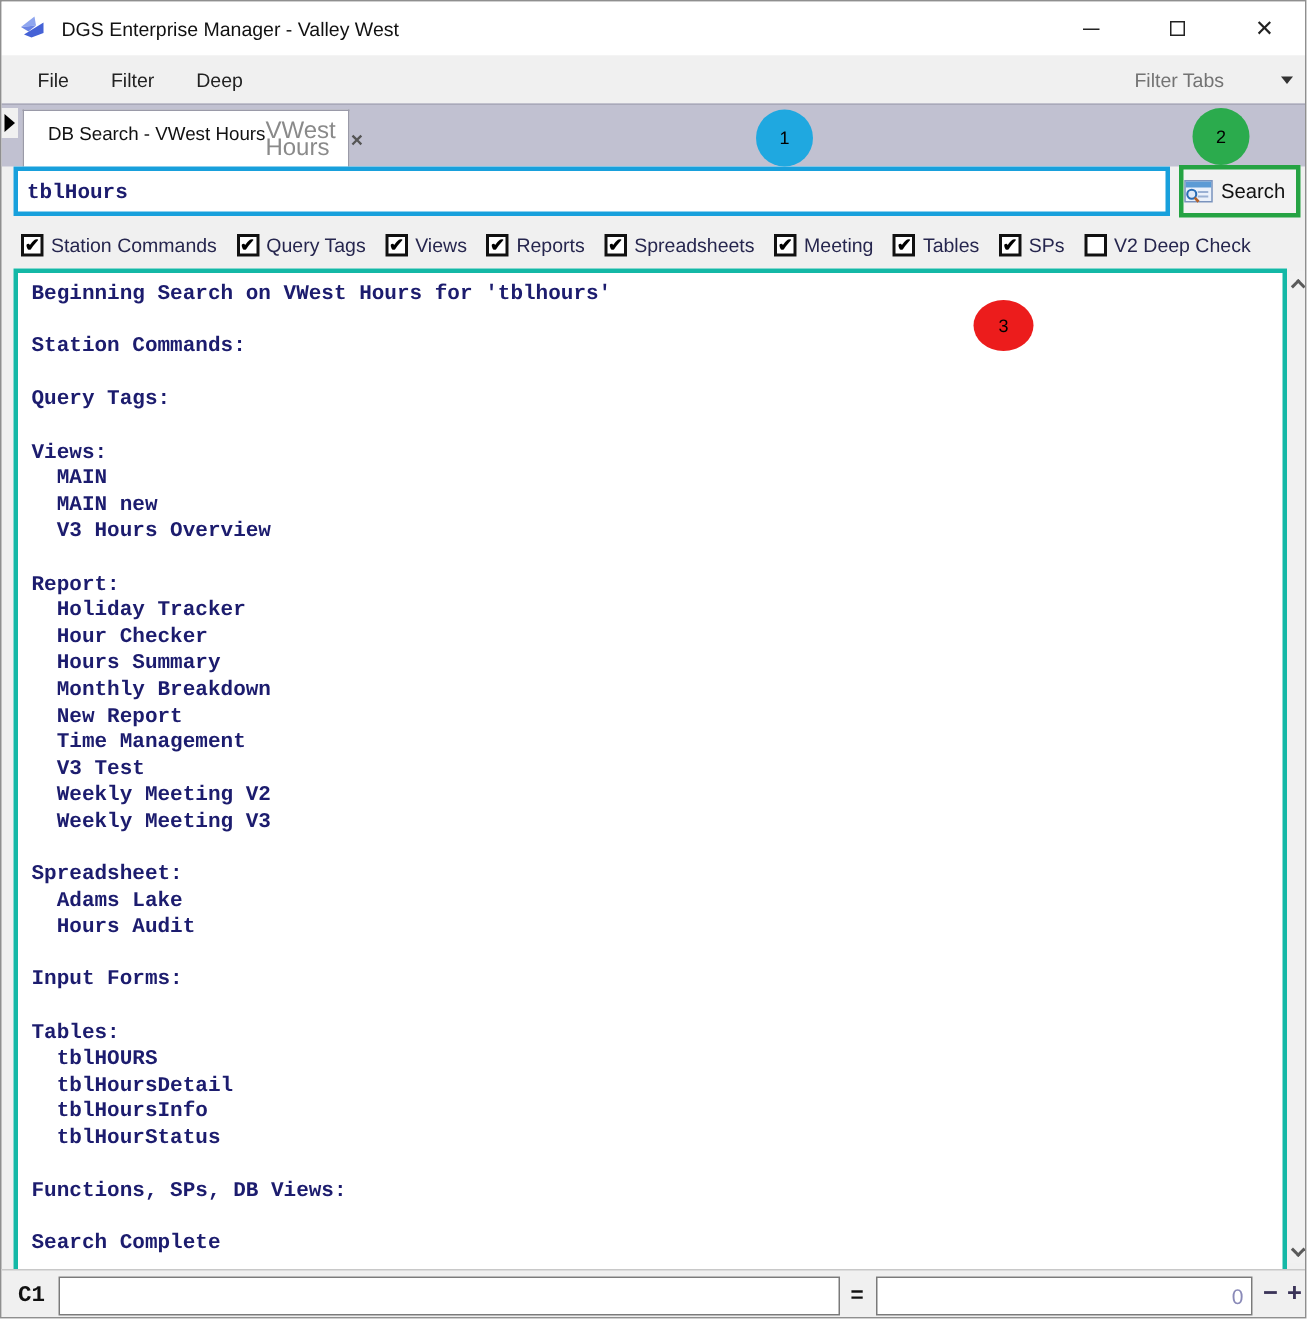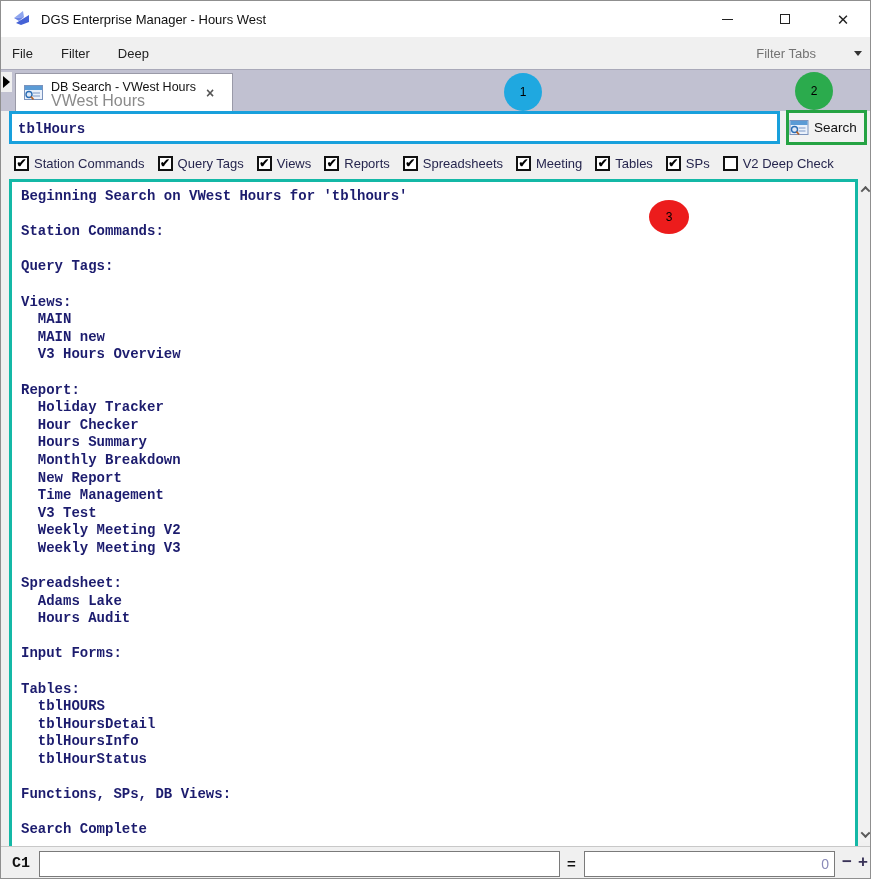--- a/index.html
+++ b/index.html
@@ -19,41 +19,41 @@
   .cap-btn { width: 58px; height: 36px; display: flex; align-items: center; justify-content: center; cursor: default; }
   .min-glyph { width: 11px; height: 0; border-top: 1px solid #222; display: block; }
   .max-glyph { width: 10px; height: 10px; border: 1px solid #222; display: block; }
   .close-glyph { font-size: 15px; color: #222; line-height: 1; }
   
   .menubar {
     position: absolute; left: 0; top: 36px; width: 871px; height: 32px;
     background: #f0f0f0; display: flex; align-items: center; font-size: 13px; color: #222;
   }
   .menu-item { padding: 0 14px; height: 32px; display: flex; align-items: center; }
-  .menu-item:first-child { padding-left: 11px; }
+  .menu-item:first-child { padding-left: 24px; }
   .menubar-right { position: absolute; right: 6px; top: 0; height: 32px; display: flex; align-items: center; gap: 38px; }
   .filter-tabs-label { font-size: 13px; color: #737373; }
   .dd-arrow { width: 0; height: 0; border-left: 4px solid transparent; border-right: 4px solid transparent; border-top: 5px solid #333; margin-right: 4px; }
   
   .tabstrip {
     position: absolute; left: 0; top: 68px; width: 871px; height: 42px;
     background: #c1c1d1; border-top: 1px solid #a9a9b9;
   }
   .tab-handle {
     position: absolute; left: 0; top: 2px; width: 11px; height: 20px;
     background: #f0f0f0; display: flex; align-items: center; justify-content: center;
   }
   .tab-handle .tri { width: 0; height: 0; border-top: 6px solid transparent; border-bottom: 6px solid transparent; border-left: 7px solid #000; }
   .tab {
     position: absolute; left: 14px; top: 3px; width: 218px; height: 39px;
     background: #ffffff; border: 1px solid #9a9aa8; border-bottom: none;
     display: flex; align-items: center;
   }
   .tab .tab-icon { margin-left: 8px; }
-  .tab-text { margin-left: 8px; display: flex; flex-direction: column; }
+  .tab-text { margin-left: 8px; display: flex; flex-direction: row; }
   .tab-title { font-size: 12.5px; color: #111; line-height: 15px; white-space: nowrap; }
   .tab-sub { font-size: 16px; color: #8a8a8a; line-height: 11px; }
   .tab-close { margin-left: 10px; font-size: 14px; color: #555; font-weight: bold; line-height: 1; }
   
   .ann { position: absolute; border-radius: 50%; display: flex; align-items: center; justify-content: center; font-size: 12px; color: #000; z-index: 50; }
   
   .search-input {
     position: absolute; left: 8px; top: 110px; width: 771px; height: 33px;
     background: #fff; border: 3px solid #18a0dc;
     font-family: "Liberation Mono", "DejaVu Sans Mono", monospace;
@@ -124,21 +124,21 @@
 <body>
 
 <div class="window">
 
   <div class="titlebar">
     <svg class="logo" viewBox="0 0 20 20">
       <polygon points="2,9 11,2 12,8" fill="#8fa6ef"></polygon>
       <polygon points="4,14 17,6 17,13 9,16" fill="#4562d6"></polygon>
       <polygon points="2,9 12,8 7,12" fill="#6b84e4"></polygon>
     </svg>
-    <span class="title">DGS Enterprise Manager - Hours West</span>
+    <span class="title">DGS Enterprise Manager - Valley West</span>
     <div class="caption-btns">
       <div class="cap-btn">
           <span class="min-glyph"></span>
         </div>
       <div class="cap-btn">
           <span class="max-glyph"></span>
         </div>
       <div class="cap-btn">
           <span class="close-glyph">✕</span>
         </div>

